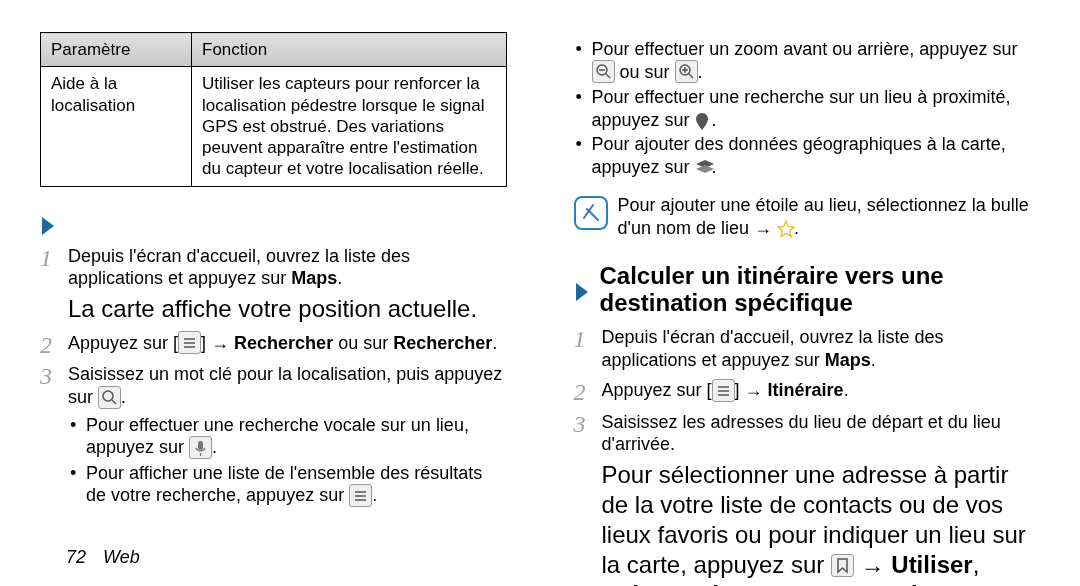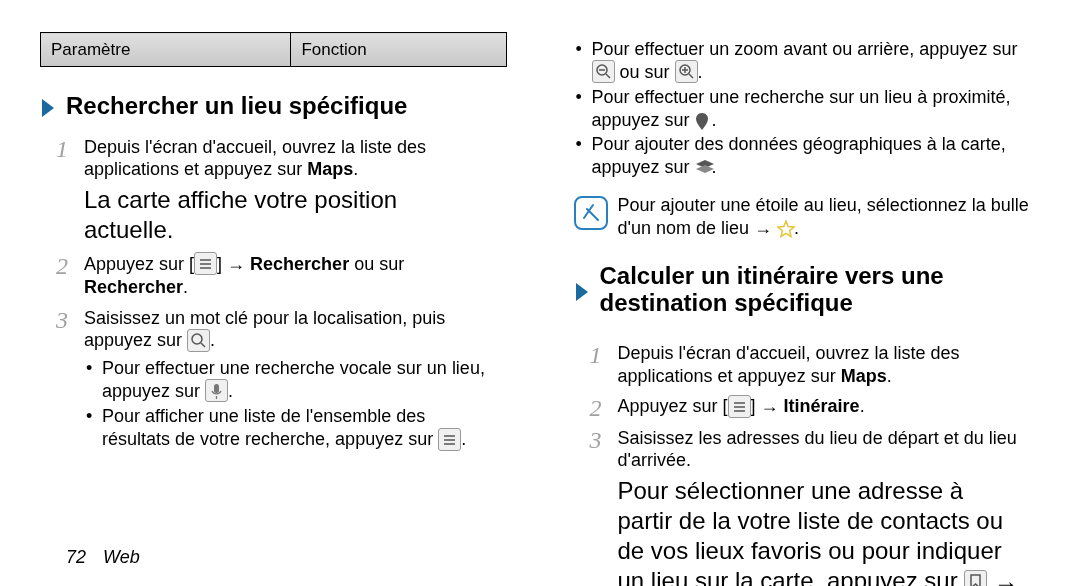--- a/index.html
+++ b/index.html
@@ -59,21 +59,21 @@
     vertical-align: middle;
     margin-right: 8px;
     position: relative;
     top: 2px;
   }
   .chevron svg { display:block; }
 
   ol.steps {
     list-style: none;
     padding: 0;
-    margin: 16px;
+    margin: 0;
     counter-reset: step;
   }
   ol.steps > li {
     counter-increment: step;
     position: relative;
     padding-left: 28px;
     margin: 0 0 8px 0;
   }
   ol.steps > li::before {
     content: counter(step);
@@ -166,30 +166,33 @@
 <div class="page">
 
   <div class="col col-left">
 
     <table class="param">
       <tbody>
           <tr>
         <th>Paramètre</th>
         <th>Fonction</th>
       </tr>
+      <tr>
+        <td style="width:130px;">Aide à la localisation</td>
+        <td>Utiliser les capteurs pour renforcer la localisation pédestre lorsque le signal GPS est obstrué. Des variations peuvent apparaître entre l'estimation du capteur et votre localisation réelle.</td>
+      </tr>
     </tbody>
       </table>
 
     <div class="section-heading">
       <span class="chevron">
         <svg width="18" height="22">
             <path d="M2 2 L14 11 L2 20 Z" fill="#1a6aa0"></path>
           </svg>
       </span>
-      <span>Rechercher un lieu spécifique</span>
     </div>
 
     <ol class="steps">
       <li class="gray">
         <span>Depuis l'écran d'accueil, ouvrez la liste des applications et appuyez sur </span><span class="bold">Maps</span><span>.</span>
         <div class="sub">La carte affiche votre position actuelle.</div>
       </li>
       <li class="gray">
         <span>Appuyez sur [</span><span class="icon-box"><svg width="21" height="21" style="position:absolute;top:0;left:0;">
               <line x1="5" y1="7" x2="16" y2="7" stroke="#555" stroke-width="1.5"></line>

